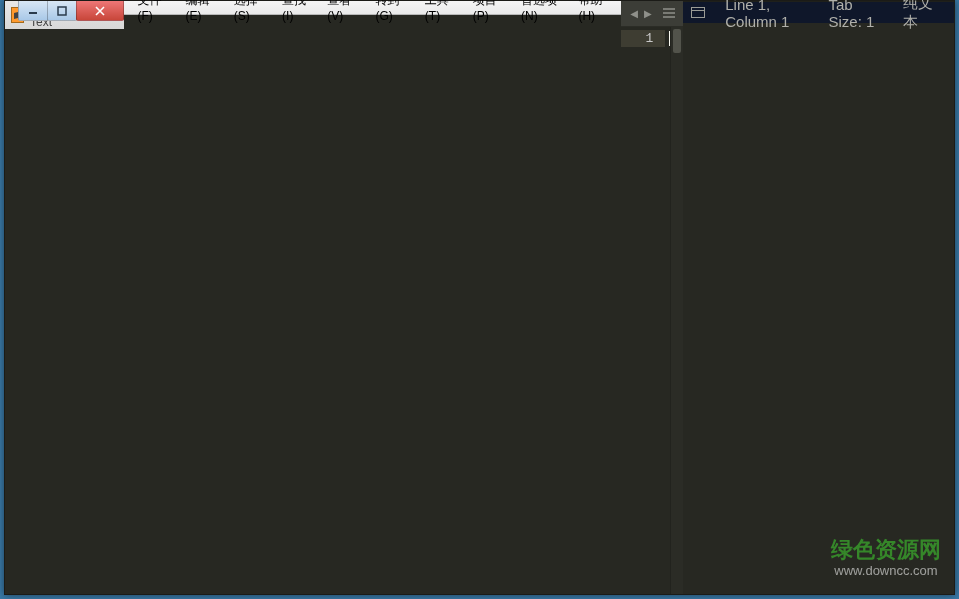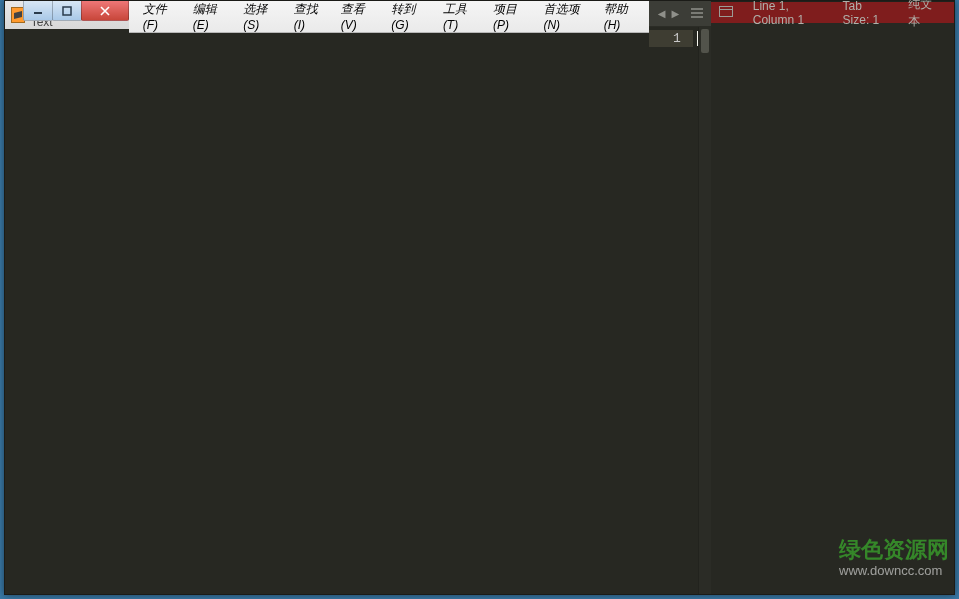--- a/index.html
+++ b/index.html
@@ -68,28 +68,27 @@
       border-bottom-right-radius: 2px;
     }
     .win-btn.close {
       width: 48px;
       background: linear-gradient(to bottom, #e77, #c8463a);
       border-bottom-left-radius: 2px;
       border-bottom-right-radius: 2px;
     }
     .win-btn svg { display: block; }
     .menubar {
-      height: 32px;
+      height: 14px;
       background: linear-gradient(to bottom, #f5f5f5, #eaeaea);
       border-bottom: 1px solid #b8b8b8;
       display: flex;
       align-items: center;
       padding: 0 4px;
       color: #000;
-      font-style: italic;
     }
     .menubar .menu-item {
       padding: 2px 10px;
       cursor: default;
       font-size: 12px;
     }
     .content {
       flex: 1;
       display: flex;
       min-height: 0;
@@ -189,37 +188,37 @@
       position: absolute;
       left: 2px;
       right: 2px;
       top: 2px;
       height: 24px;
       background: #52534b;
       border-radius: 2px;
     }
     .statusbar {
       height: 22px;
-      background: #7f1d1d;
+      background: #0f172a;
       border-top: 1px solid #1f201b;
       display: flex;
       align-items: center;
       color: #b0b0aa;
-      font-size: 12px;
+      font-size: 15px;
       padding: 0 8px;
       justify-content: center;
     }
     .statusbar .sb-icon { margin-right: 10px; }
     .statusbar .spacer { flex: 1; }
     .statusbar .sb-item { padding: 0 10px; }
     .watermark {
       position: absolute;
-      right: 10px;
+      right: 18px;
       bottom: 20px;
-      text-align: left;
+      text-align: center;
       pointer-events: none;
       line-height: 1.2;
     }
     .watermark .l1 { color: #3dbb2e; font-size: 22px; font-weight: bold; opacity: 0.65; }
     .watermark .l2 { color: #ffffff; font-size: 13px; opacity: 0.55; }
   </style>
 </head>
 <body>
 
 <div class="window">

